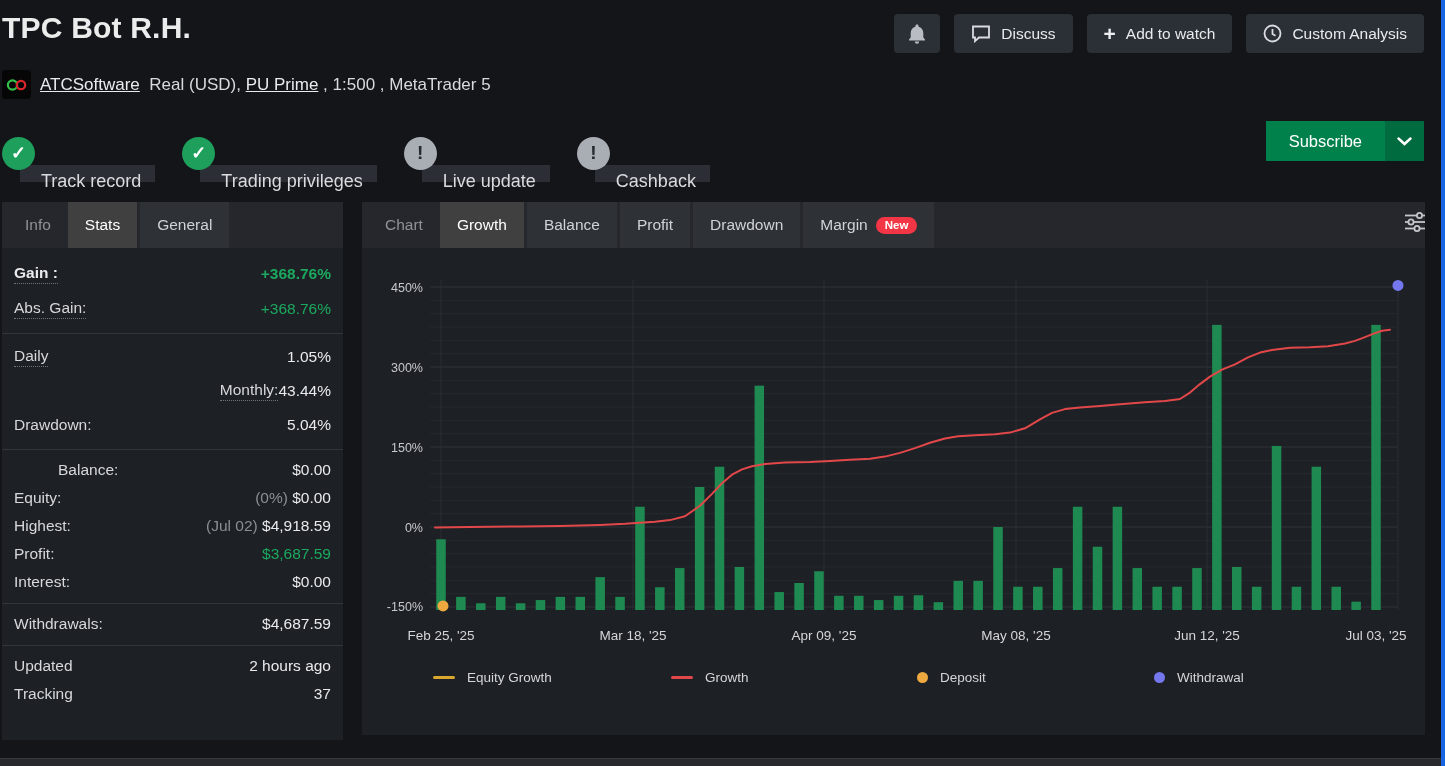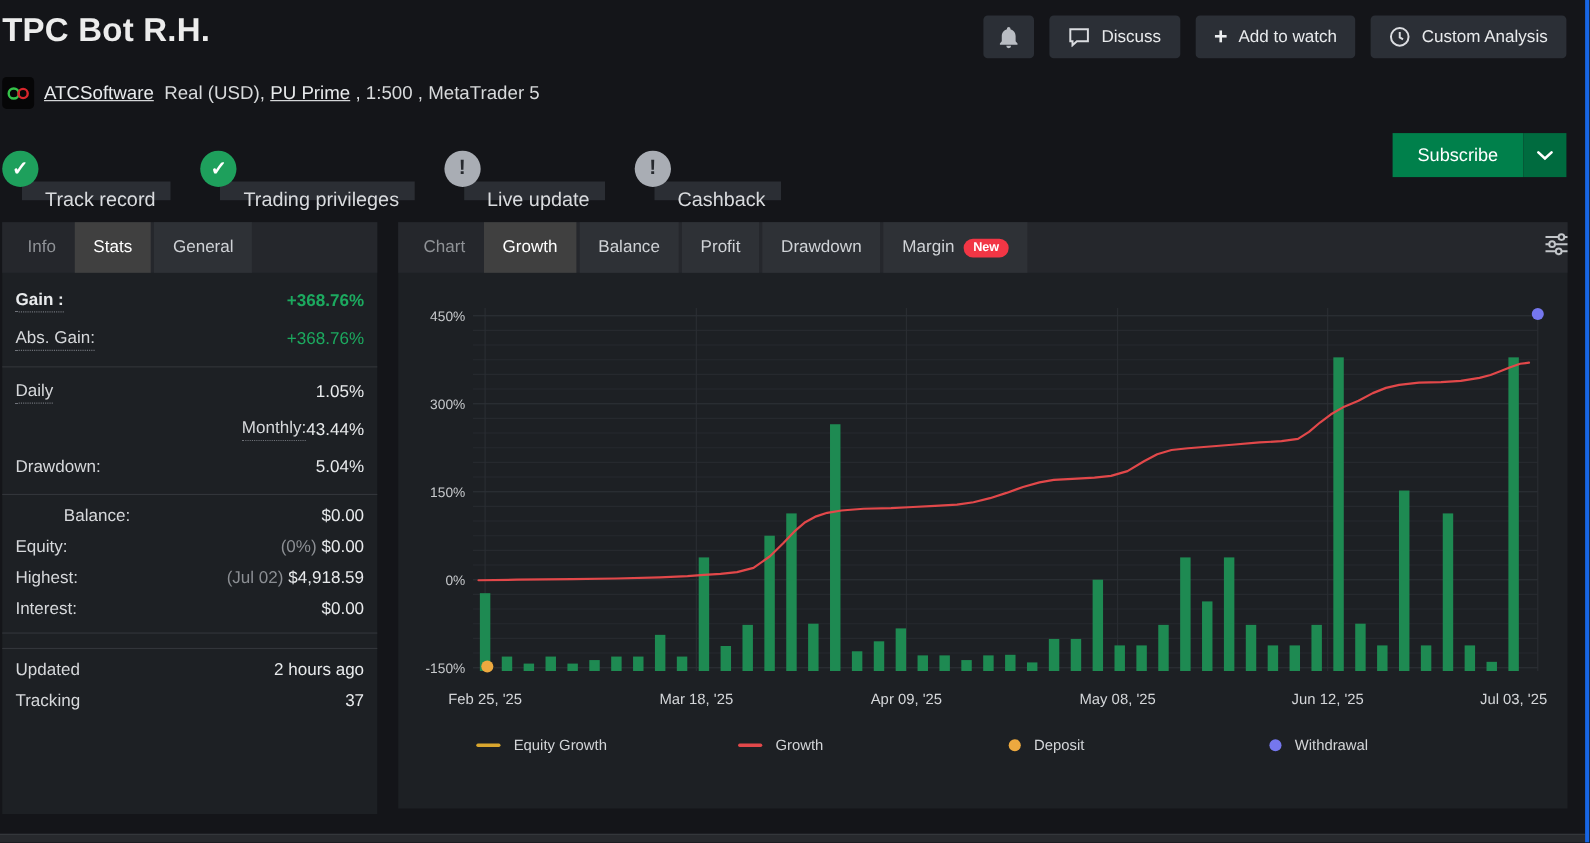--- a/index.html
+++ b/index.html
@@ -186,25 +186,33 @@
           </div>
           <div class="stat-row" style="height: 28px;">
             <span class="lb ">Equity:</span>
             <span class="vl "><span class="pre">(0%) </span>$0.00</span>
           </div>
           <div class="stat-row" style="height: 28px;">
             <span class="lb ">Highest:</span>
             <span class="vl "><span class="pre">(Jul 02) </span>$4,918.59</span>
           </div>
           <div class="stat-row" style="height: 28px;">
+            <span class="lb ">Profit:</span>
+            <span class="vl green">$3,687.59</span>
+          </div>
+          <div class="stat-row" style="height: 28px;">
             <span class="lb ">Interest:</span>
             <span class="vl ">$0.00</span>
           </div>
         </div>
         <div class="stat-group">
+          <div class="stat-row" style="height: 28px;">
+            <span class="lb ">Withdrawals:</span>
+            <span class="vl ">$4,687.59</span>
+          </div>
         </div>
         <div class="stat-group">
           <div class="stat-row" style="height: 28px;">
             <span class="lb ">Updated</span>
             <span class="vl ">2 hours ago</span>
           </div>
           <div class="stat-row" style="height: 28px;">
             <span class="lb ">Tracking</span>
             <span class="vl ">37</span>
           </div>

